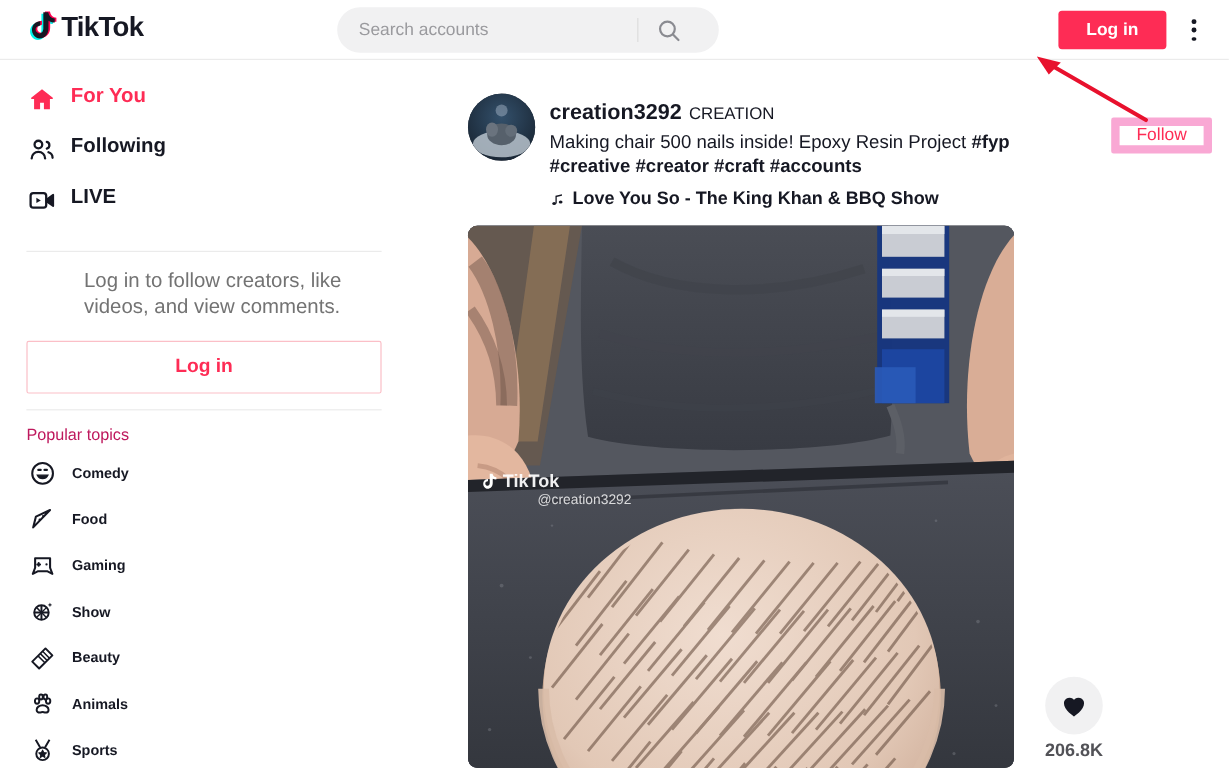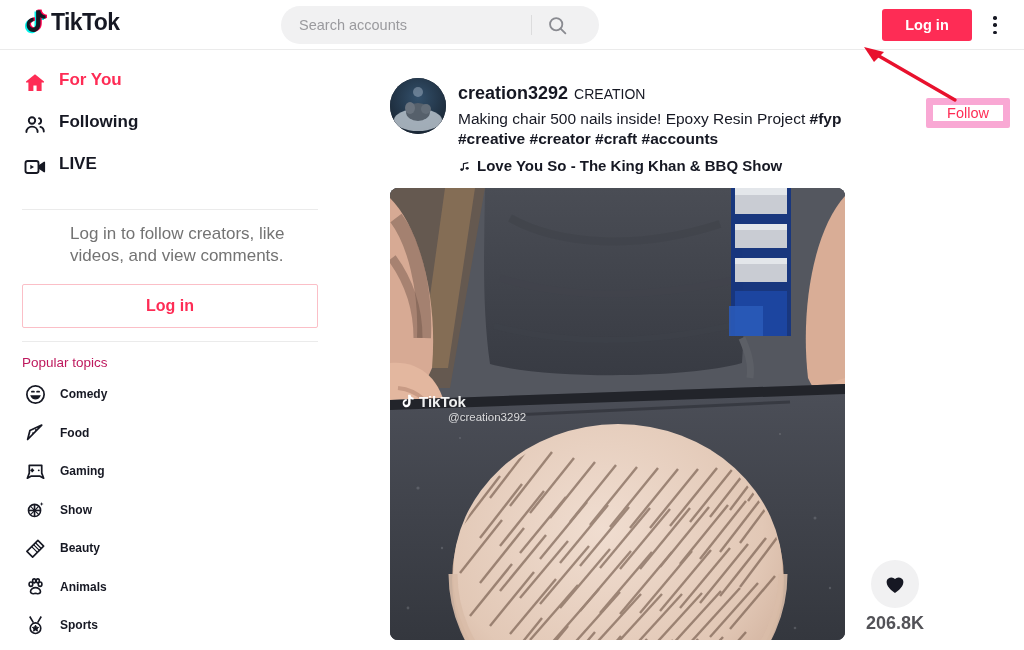--- a/index.html
+++ b/index.html
@@ -152,21 +152,21 @@
     width: 100px; display: flex; flex-direction: column;
     align-items: center; justify-content: flex-end;
     padding-bottom: 6px; gap: 13px;
   }
   .action { display: flex; flex-direction: column; align-items: center; gap: 5px; }
   .action-btn {
     width: 48px; height: 48px; border-radius: 50%;
     background: #f1f1f2; border: none; cursor: pointer;
     display: flex; align-items: center; justify-content: center;
   }
-  .action-count { font-size: 18px; font-weight: bold; color: #525257; }
+  .action-count { font-size: 15px; font-weight: bold; color: #525257; }
 
   
   .annotation { position: absolute; left: 0; top: 0; width: 1024px; height: 650px;
                 pointer-events: none; z-index: 50; }
 </style>
 </head>
 <body>
 
 <div class="header">
 

